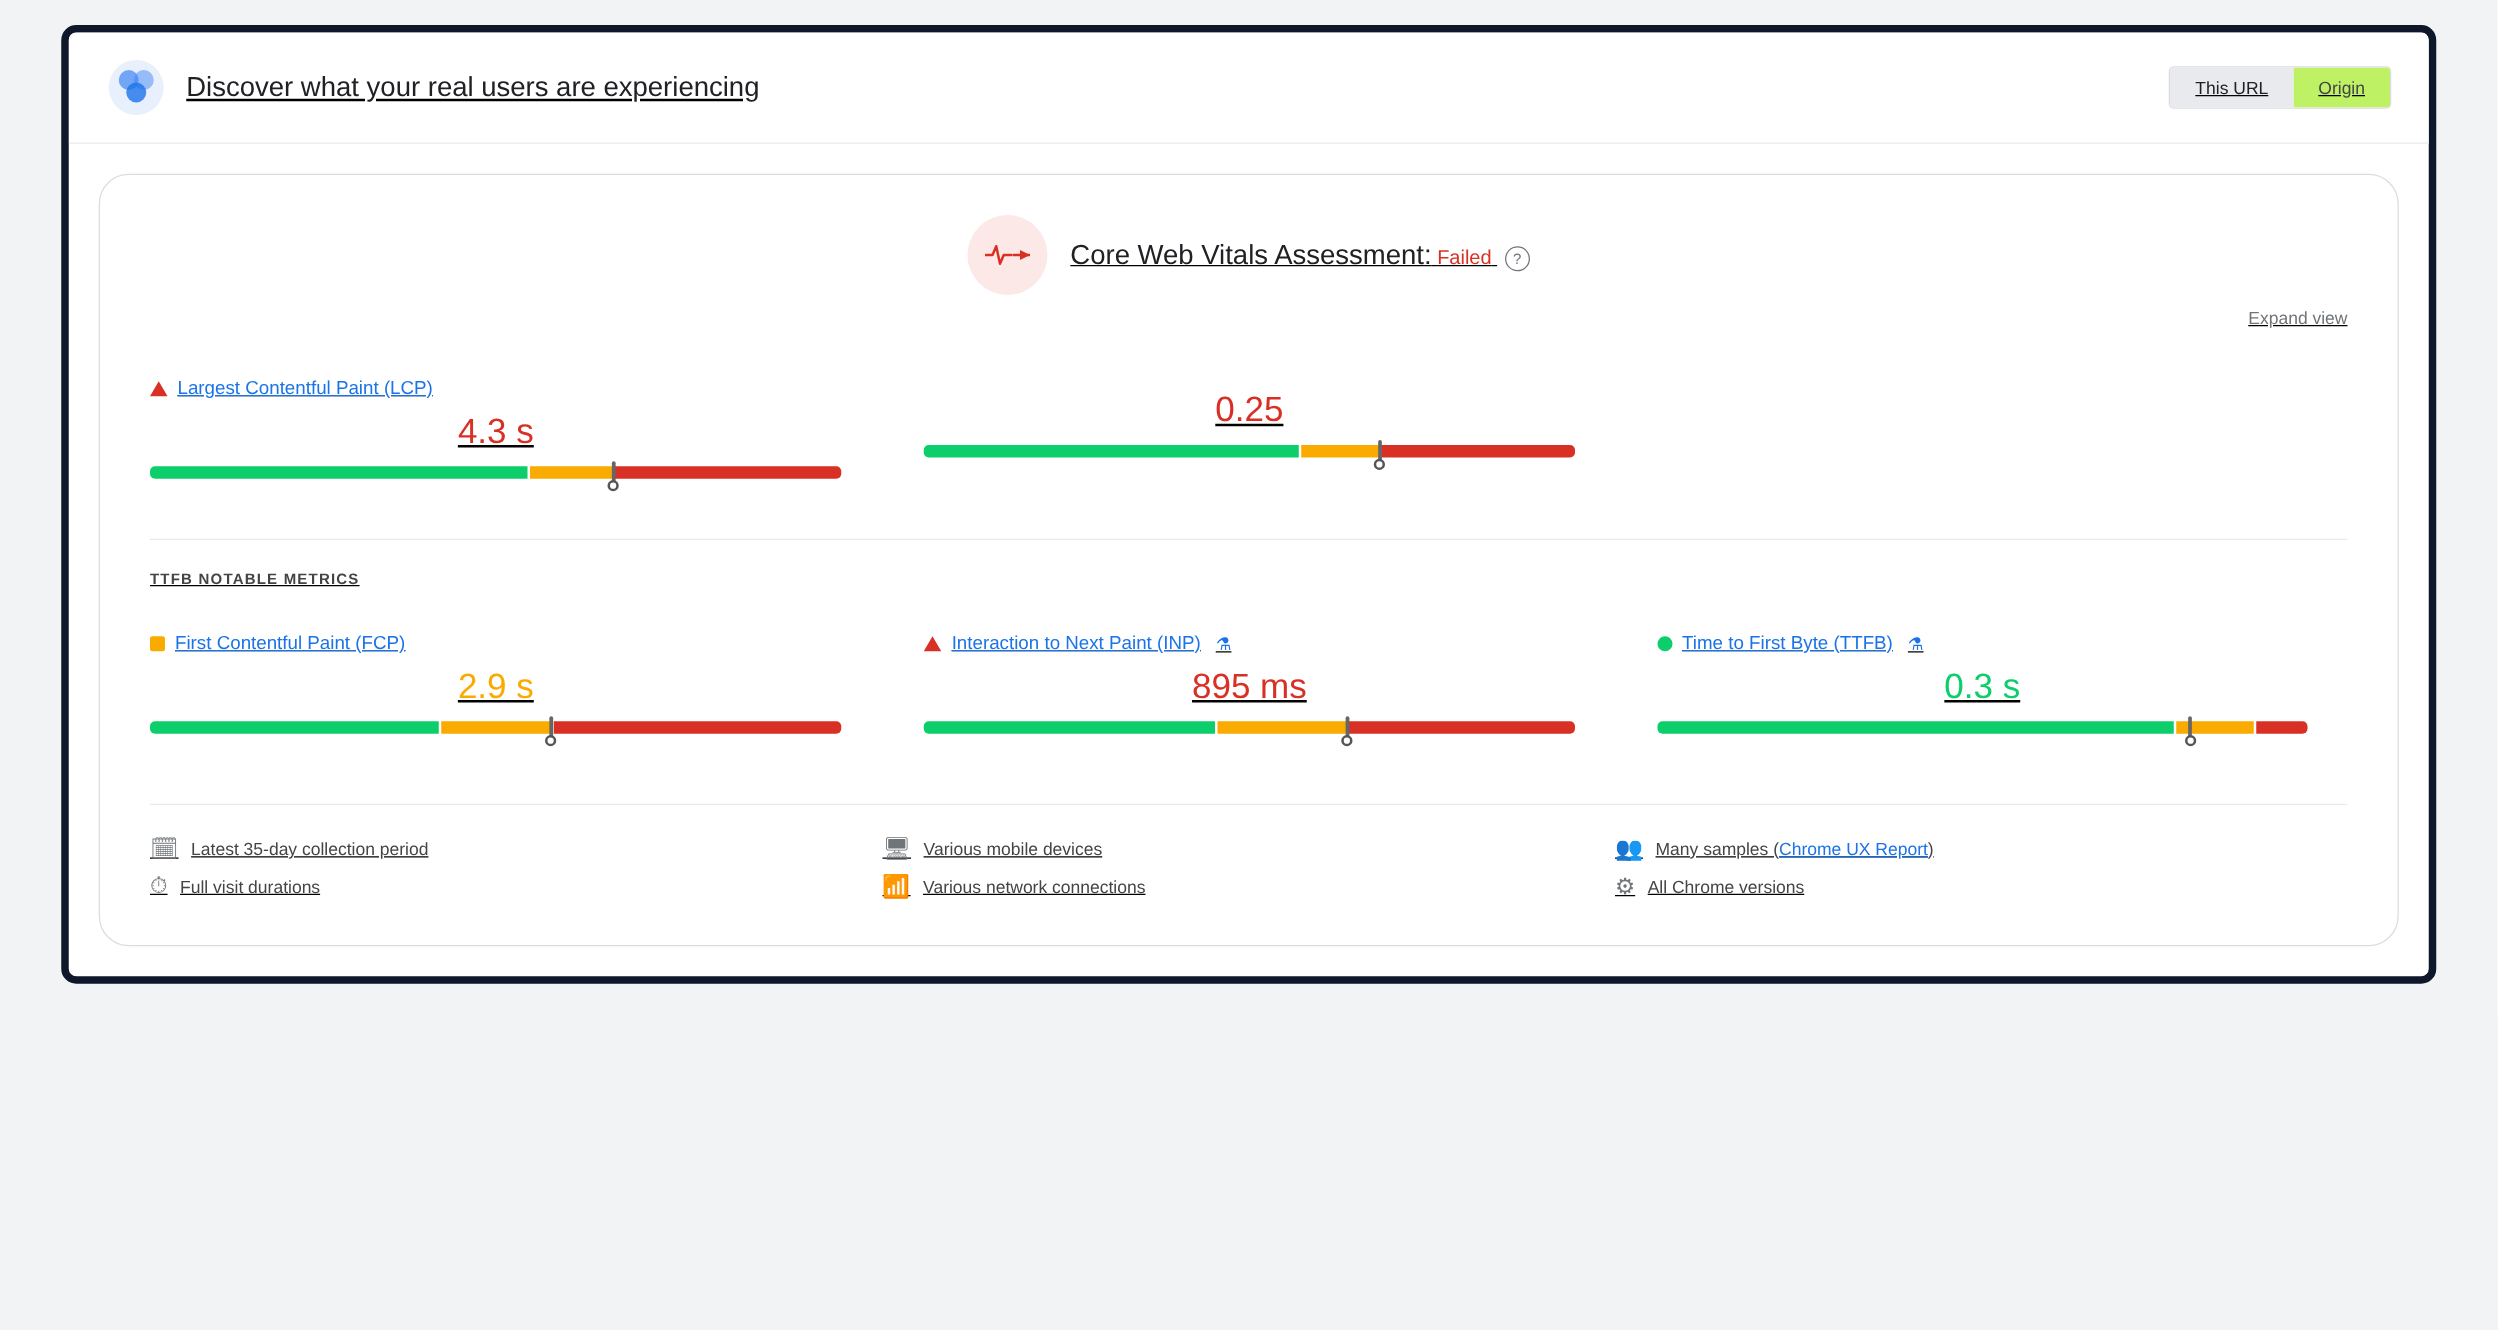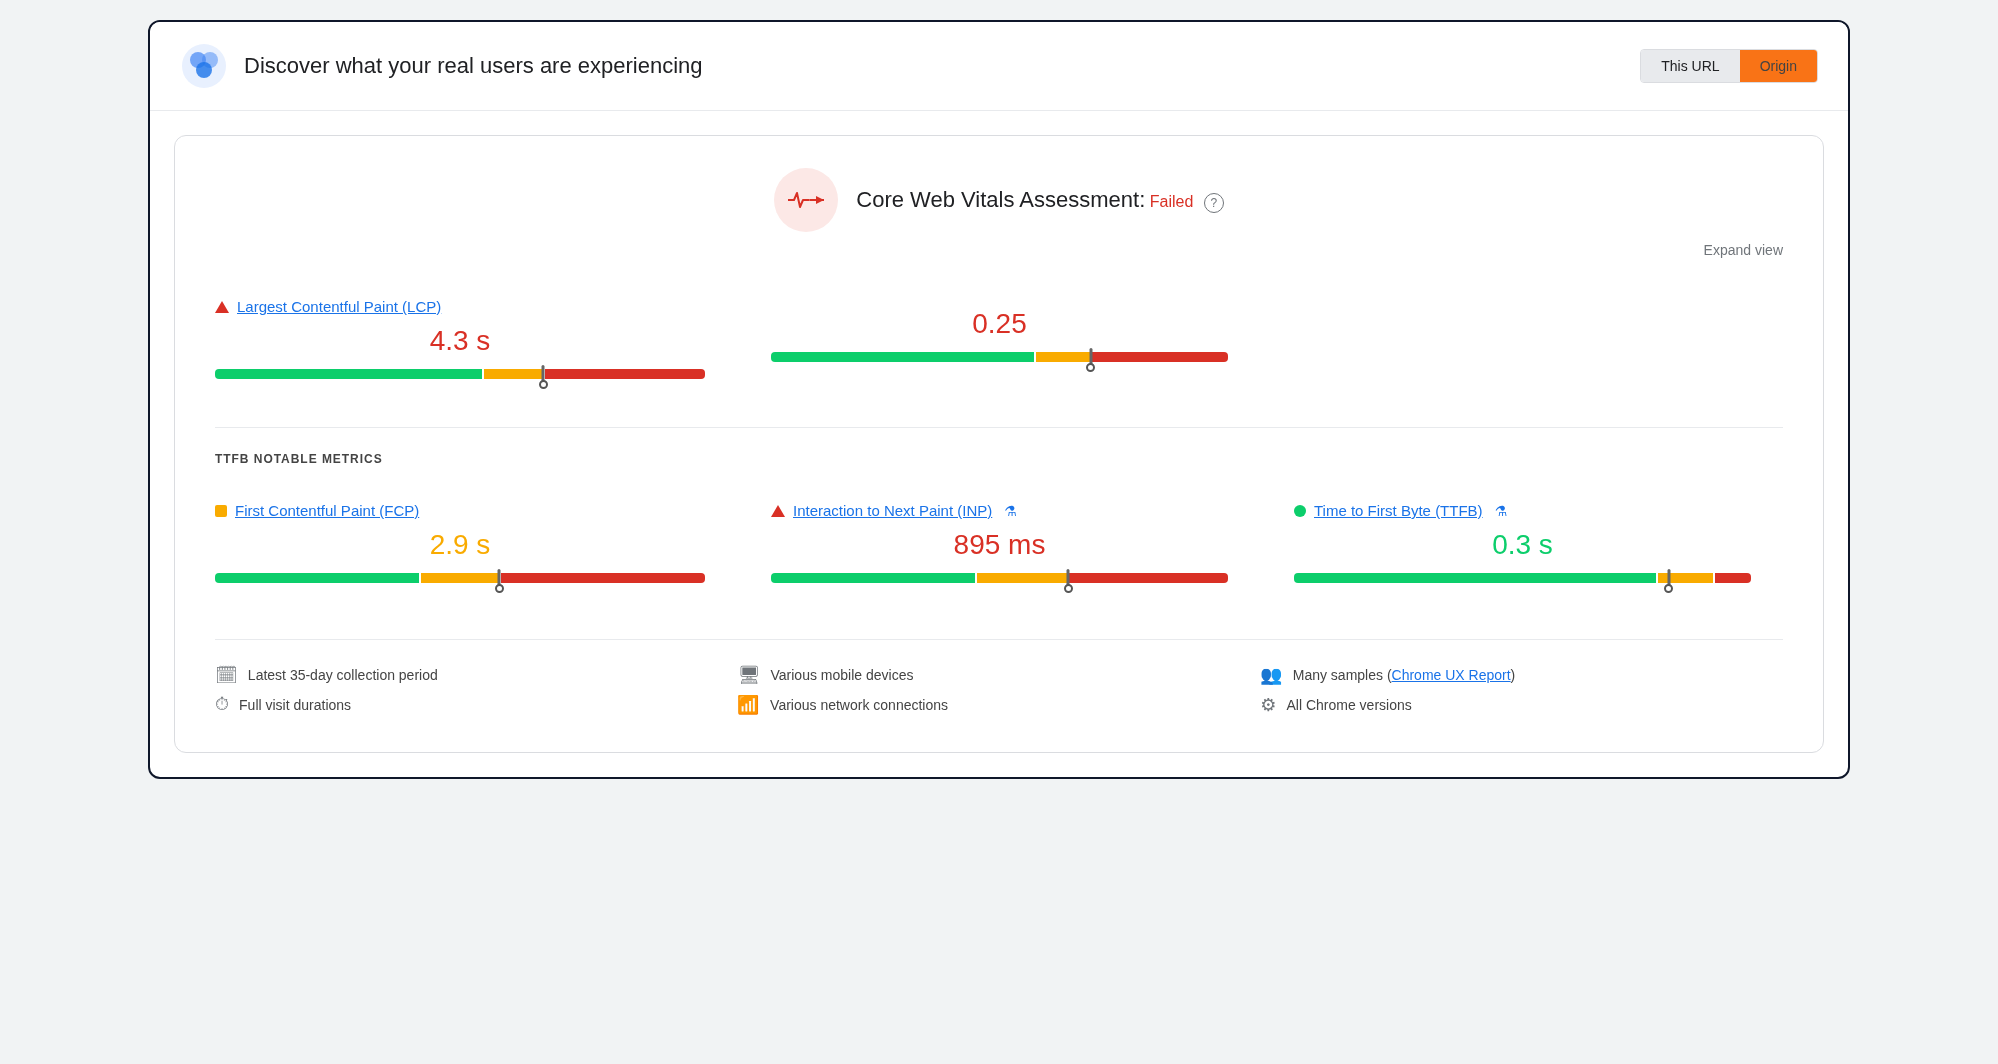--- a/index.html
+++ b/index.html
@@ -6,25 +6,26 @@
     body {
       font-family: 'Google Sans', Arial, sans-serif;
       background: #f1f3f4;
       display: flex;
       align-items: flex-start;
       justify-content: center;
       min-height: 100vh;
       padding: 20px;
     }
     .page-wrapper {
-      width: 1702px;
+      width: 1900px;
       background: #fff;
       border-radius: 12px;
-      border: 2px solid #0f172a;
+      border: 6px solid #0f172a;
       overflow: hidden;
+      text-decoration: underline;
     }
     
     .header {
       display: flex;
       align-items: center;
       justify-content: space-between;
       padding: 20px 30px;
       background: #fff;
       border-bottom: 1px solid #e8eaed;
     }
@@ -45,34 +46,34 @@
     .header-right {
       display: flex;
       border: 1px solid #dadce0;
       border-radius: 4px;
       overflow: hidden;
     }
     .tab-btn {
       padding: 8px 20px;
       font-size: 14px;
       cursor: pointer;
-      background: #f97316;
+      background: #bef264;
       border: none;
       color: #444;
     }
     .tab-btn.active {
       background: #e8eaed;
       font-weight: 500;
       color: #202124;
     }
     
     .main-card {
       margin: 24px;
       border: 1px solid #dadce0;
-      border-radius: 12px;
+      border-radius: 24px;
       background: #fff;
       padding: 32px 40px 32px 40px;
     }
     
     .assessment-header {
       display: flex;
       align-items: center;
       justify-content: center;
       gap: 18px;
       margin-bottom: 10px;

